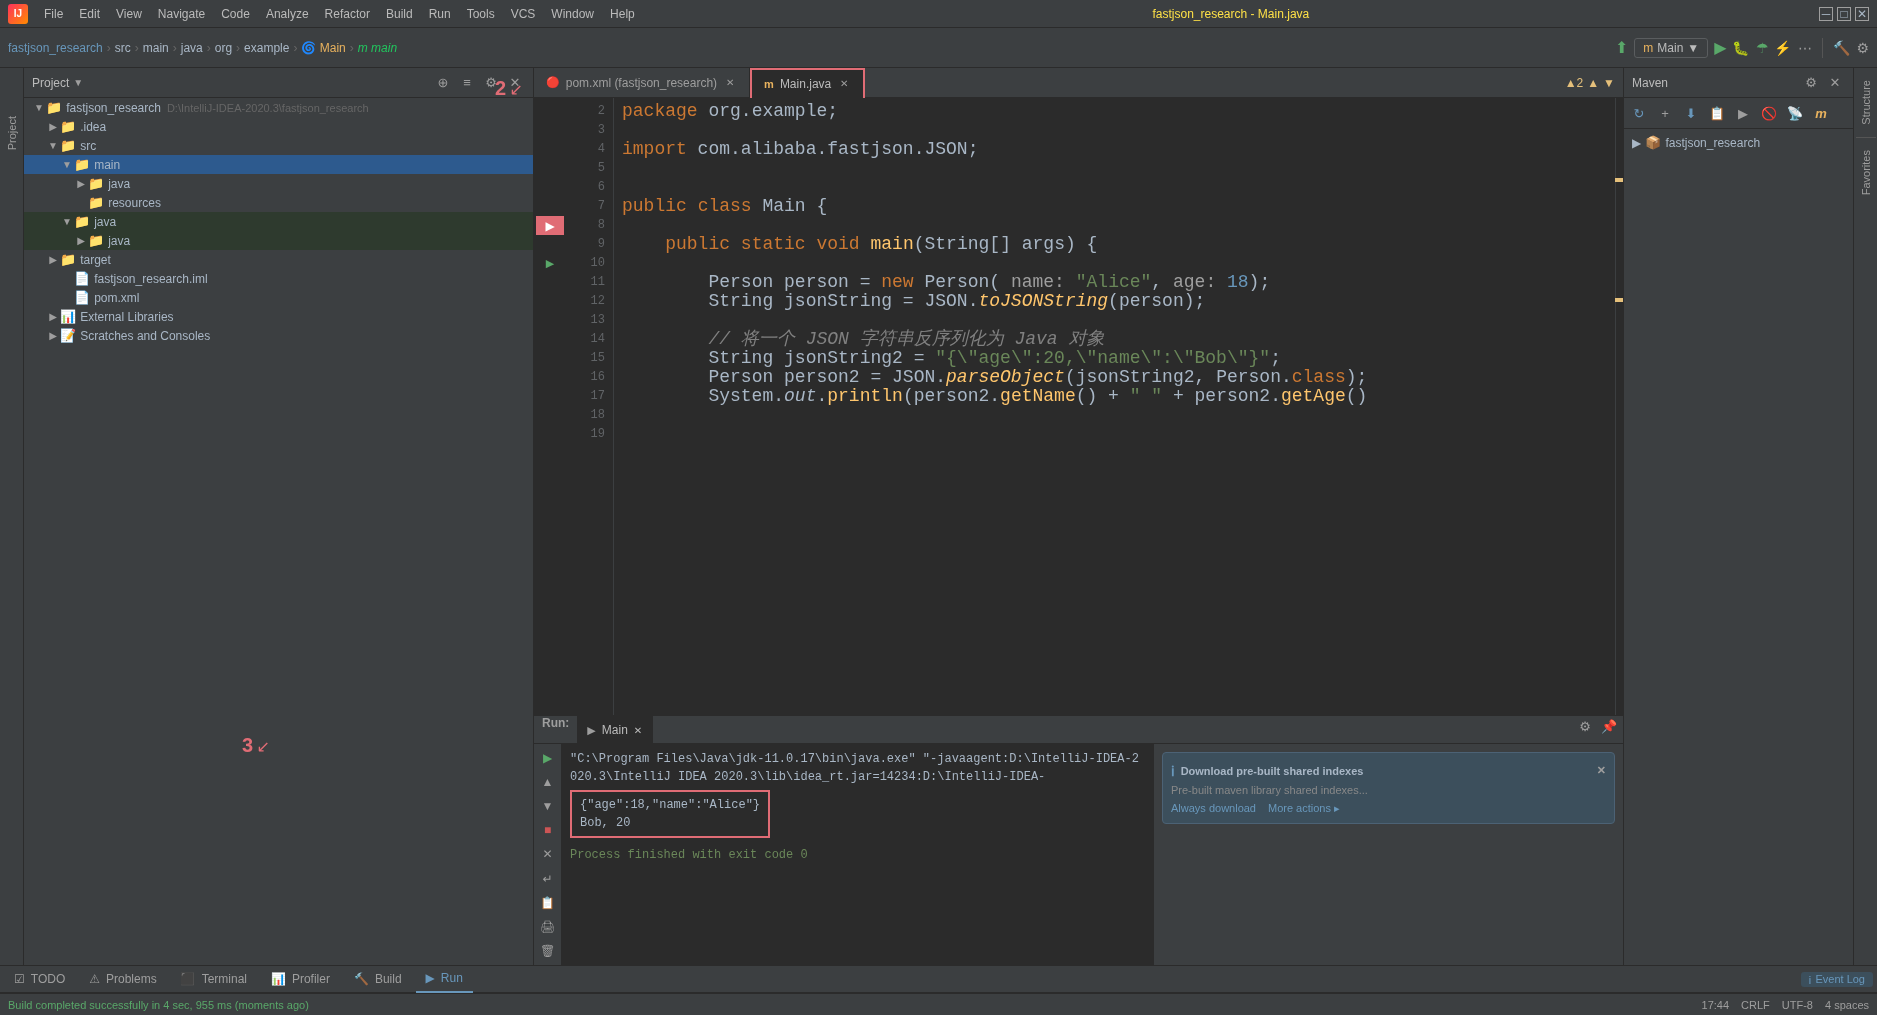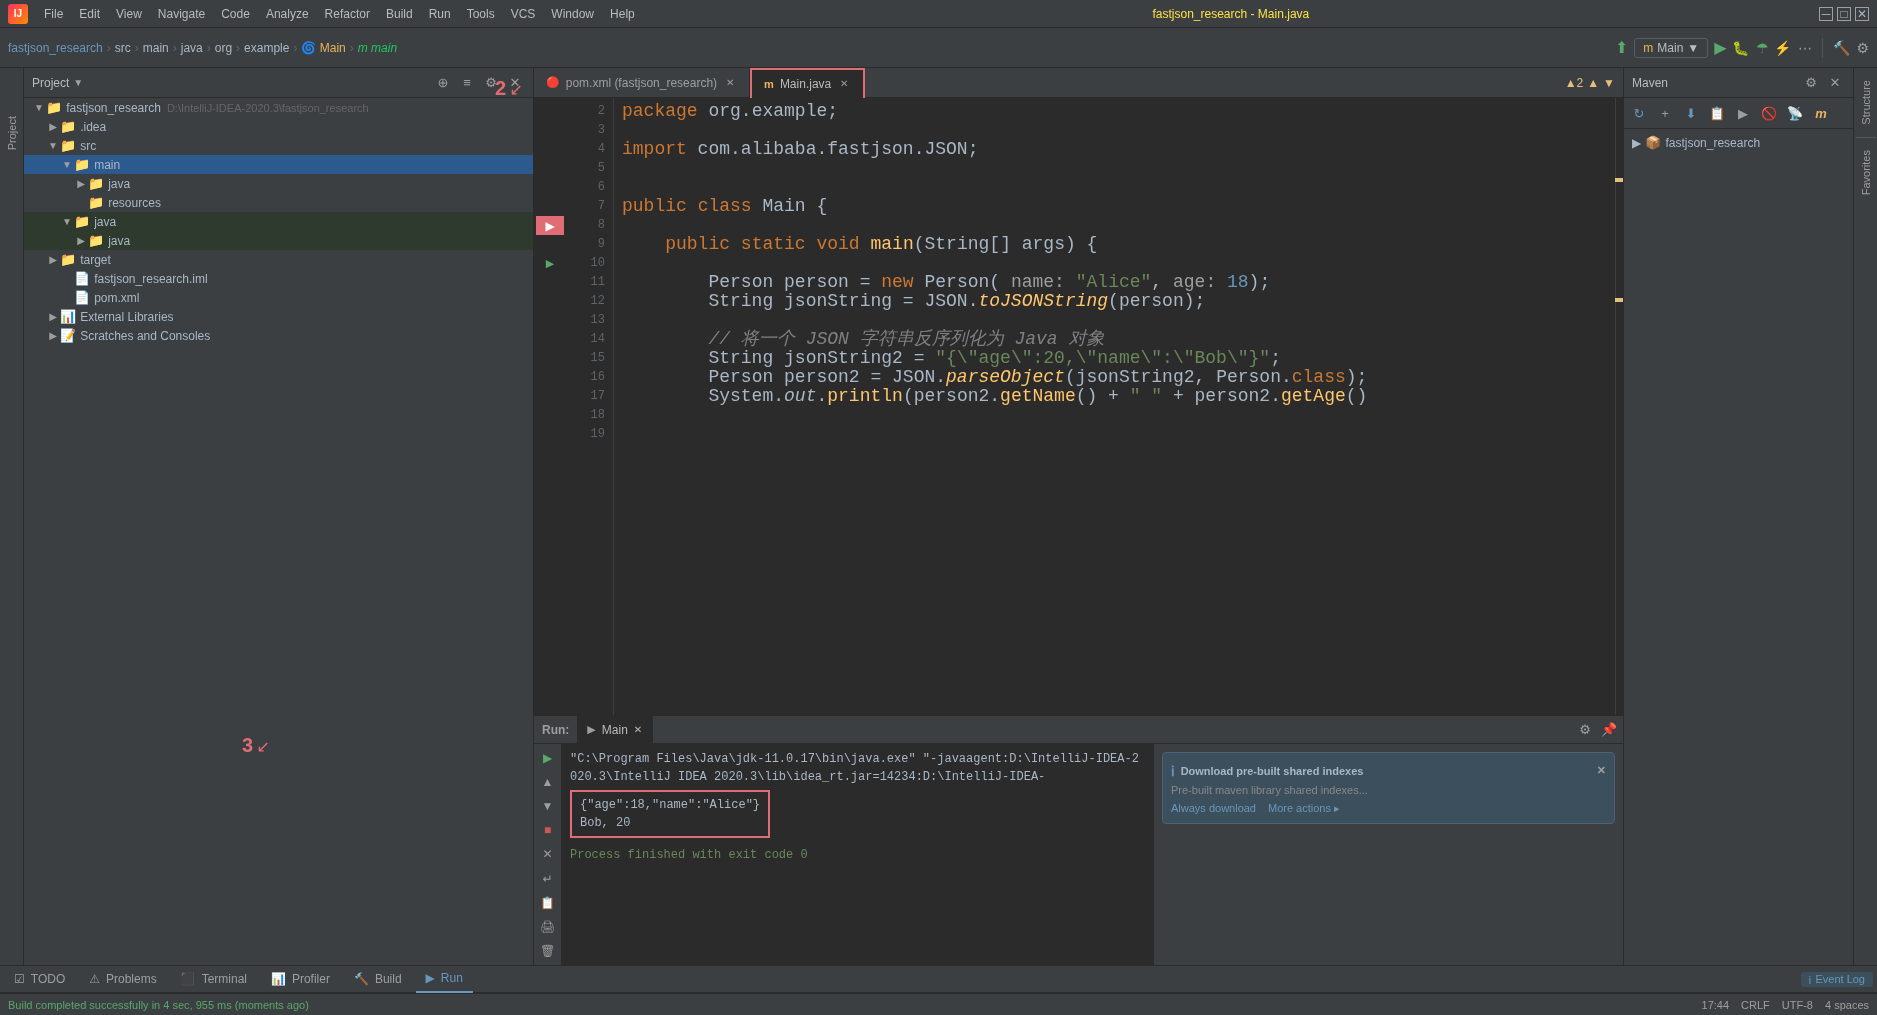--- a/index.html
+++ b/index.html
@@ -73,21 +73,21 @@
     
     #right-sidebar { width: 24px; background: #3c3f41; display: flex; flex-direction: column; align-items: center; padding: 4px 0; border-left: 1px solid #2b2b2b; flex-shrink: 0; }
     .vsidebar-label { writing-mode: vertical-rl; transform: rotate(180deg); font-size: 11px; color: #9e9e9e; padding: 8px 4px; cursor: pointer; }
 
     
     #vertical-left { width: 24px; background: #3c3f41; border-right: 1px solid #2b2b2b; display: flex; flex-direction: column; align-items: center; justify-content: flex-start; padding-top: 40px; gap: 8px; flex-shrink: 0; }
     .vlabel { writing-mode: vertical-rl; transform: rotate(180deg); font-size: 11px; color: #9e9e9e; padding: 8px 4px; cursor: pointer; }
 
     
     #bottom-panel { height: 250px; background: #2b2b2b; border-top: 1px solid #2b2b2b; display: flex; flex-direction: column; flex-shrink: 0; }
-    #bottom-tabs { background: #3c3f41; display: flex; align-items: center; height: 28px; border-bottom: 1px solid #2b2b2b; padding: 0 4px; }
+    #bottom-tabs { background: #3c3f41; display: flex; align-items: flex-start; height: 28px; border-bottom: 1px solid #2b2b2b; padding: 0 4px; }
     .bottom-tab { padding: 0 10px; height: 28px; display: flex; align-items: center; gap: 6px; cursor: pointer; font-size: 12px; color: #9e9e9e; border-right: 1px solid #2b2b2b; }
     .bottom-tab.active { background: #2b2b2b; color: #bbbbbb; }
     .bottom-tab-close { font-size: 10px; }
     #run-content { display: flex; flex: 1; overflow: hidden; }
     #run-left-btns { width: 28px; background: #3c3f41; display: flex; flex-direction: column; align-items: center; padding: 4px 0; gap: 4px; border-right: 1px solid #2b2b2b; flex-shrink: 0; }
     .run-btn { width: 22px; height: 22px; display: flex; align-items: center; justify-content: center; cursor: pointer; color: #9e9e9e; font-size: 12px; border-radius: 2px; }
     .run-btn.green { color: #59a869; }
     .run-btn.red { color: #cc5555; }
     #run-output { flex: 1; padding: 6px 8px; font-family: 'Courier New', monospace; font-size: 12px; overflow-y: auto; background: #2b2b2b; color: #a9b7c6; line-height: 18px; }
     .run-cmd { color: #a9b7c6; word-break: break-all; }

